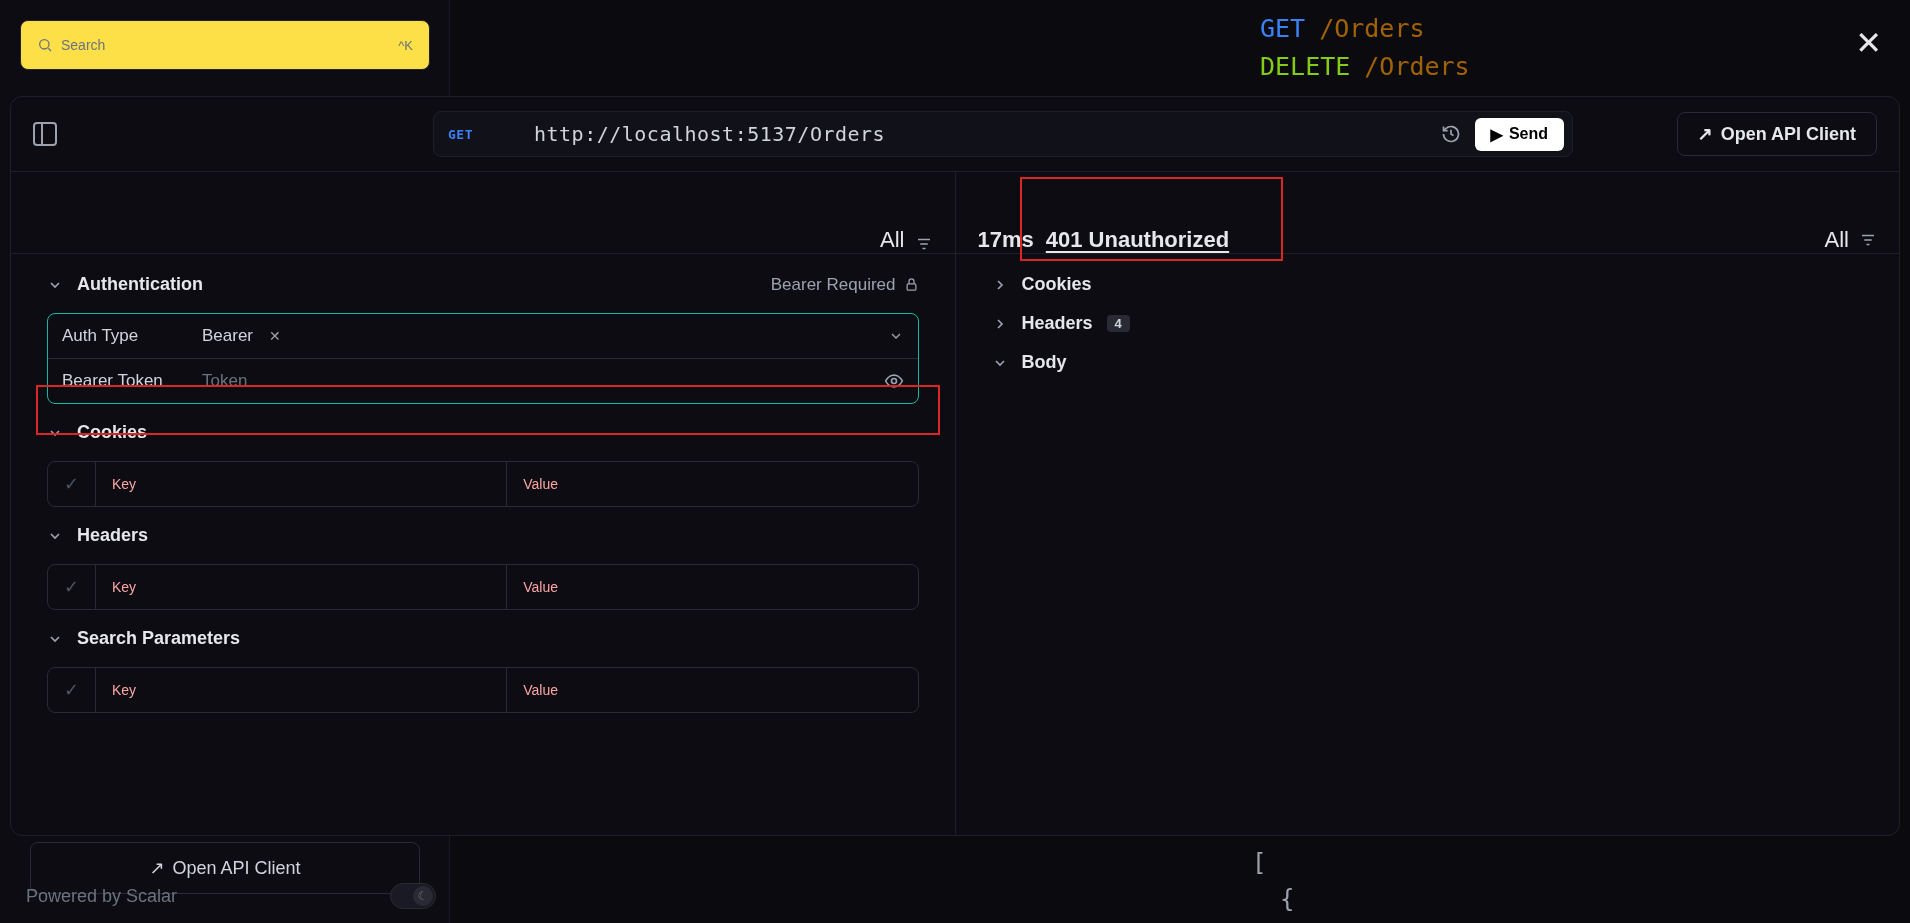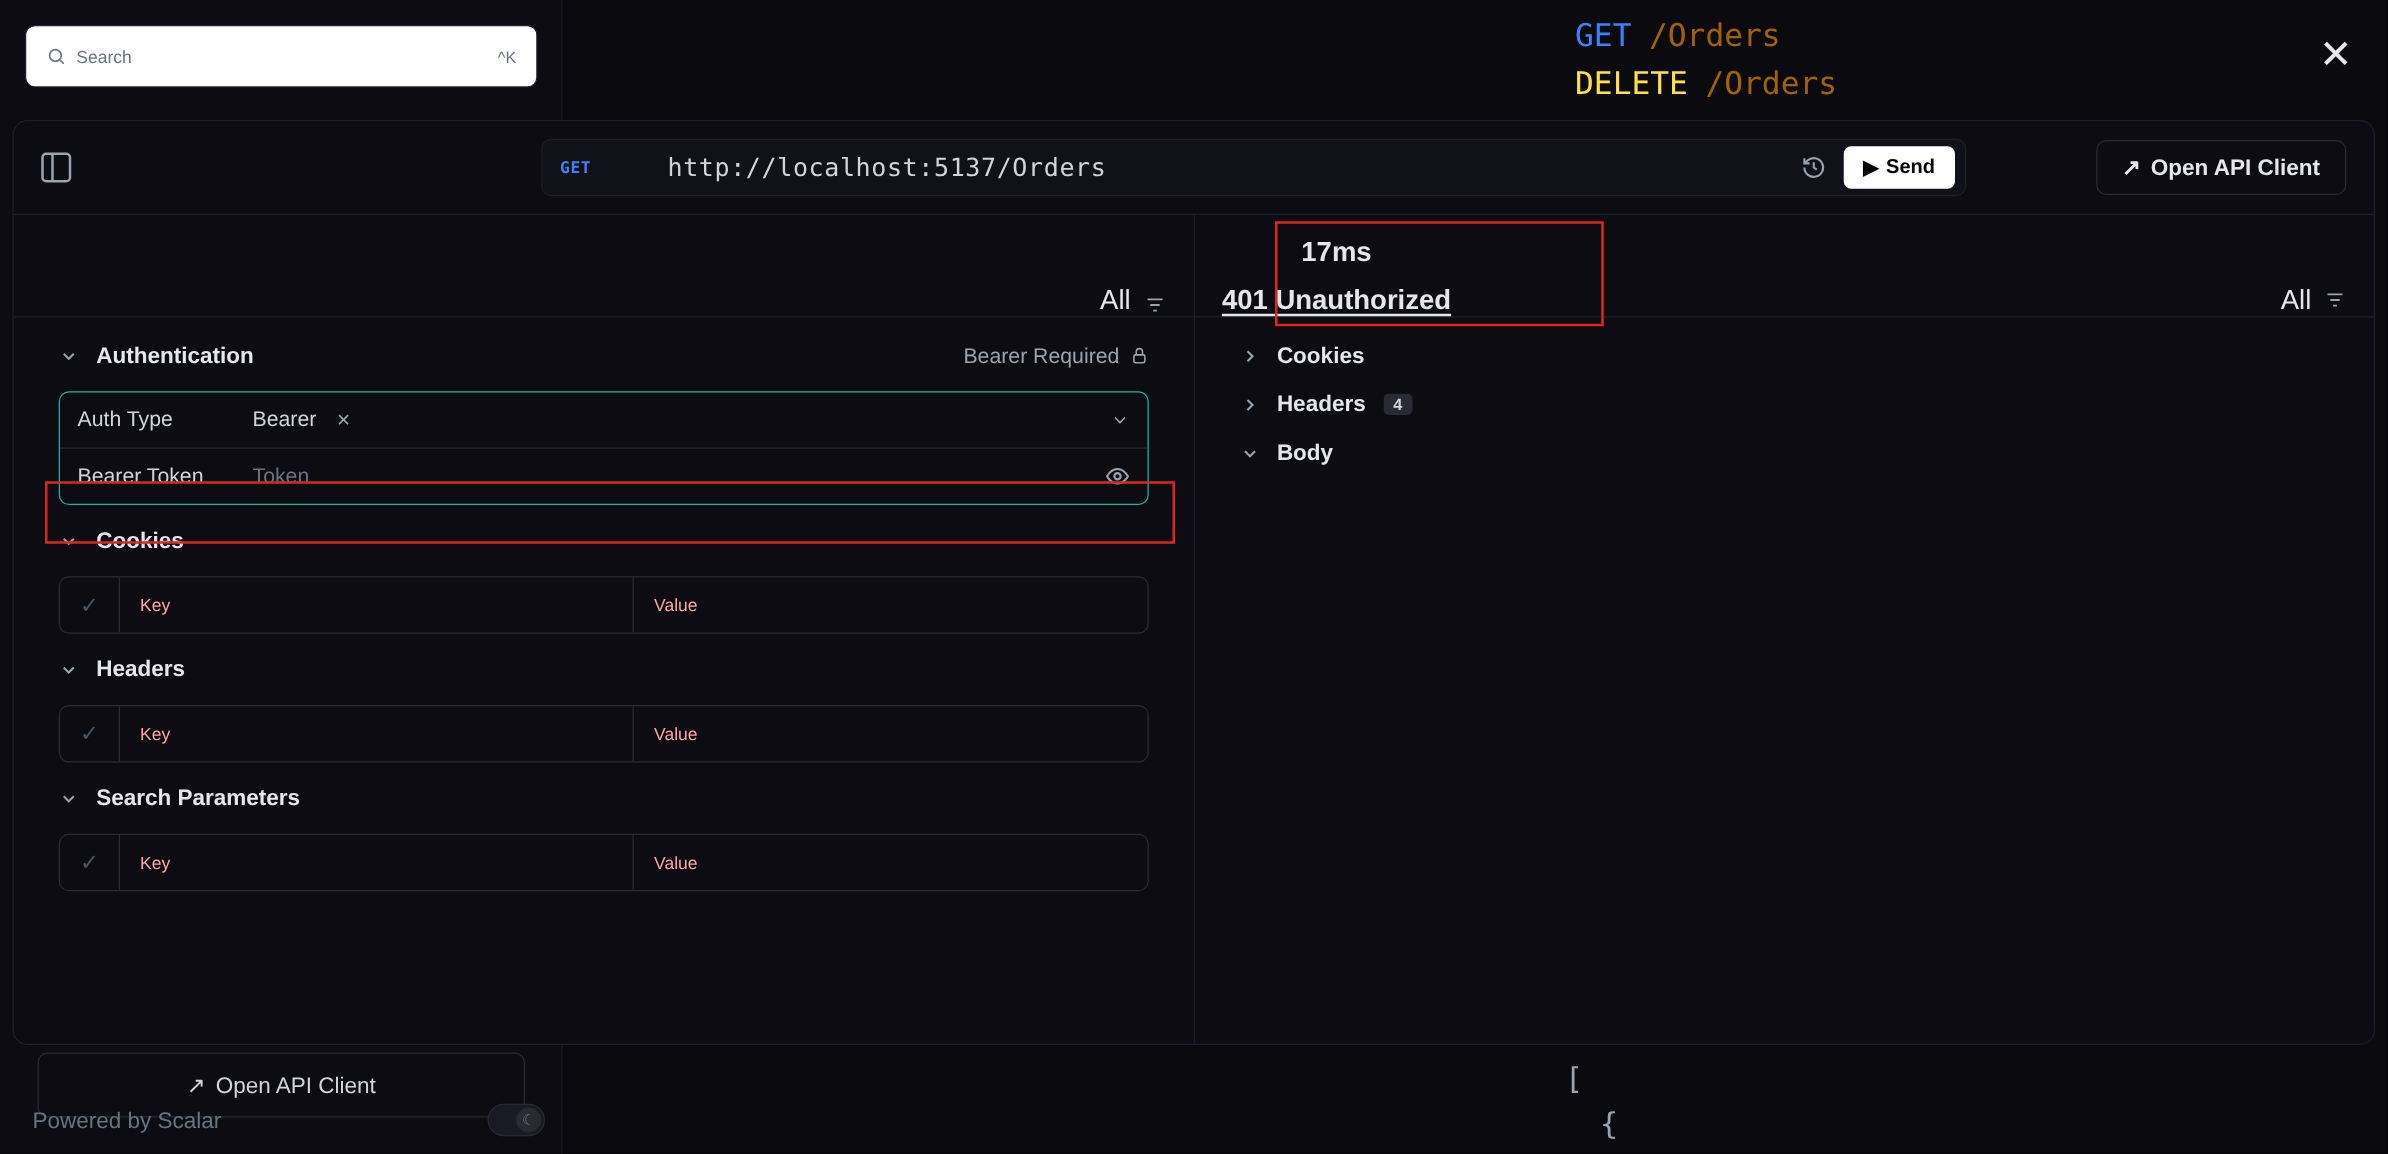--- a/index.html
+++ b/index.html
@@ -27,40 +27,40 @@
   width: 450px;
   height: 100%;
   background: #0c0c12;
   border-right: 1px solid #1a1a24;
 }
 .bg-search {
   position: absolute;
   top: 20px; left: 20px;
   width: 410px;
   height: 50px;
-  background: #ffffff;
+  background: #fde047;
   border: 1px solid #222230;
   border-radius: 8px;
   display: flex;
   align-items: center;
   padding: 0 16px;
   color: #6b7280;
   gap: 8px;
 }
 .bg-search .shortcut { margin-left: auto; font-size: 13px; }
 .bg-endpoints {
   position: absolute;
   top: 10px;
   left: 1260px;
   font-size: 25px;
   line-height: 38px;
 }
 .bg-endpoints .ep-row { display: flex; gap: 14px; }
 .bg-endpoints .get { color: #3b82f6; }
-.bg-endpoints .delete { color: #fde047; }
+.bg-endpoints .delete { color: #84cc16; }
 .bg-endpoints .path { color: #a16207; text-align: center; }
 .bg-open-api {
   position: absolute;
   top: 842px; left: 30px;
   width: 390px;
   height: 52px;
   border: 1px solid #2a2a35;
   border-radius: 8px;
   display: flex;
   align-items: center;
@@ -213,21 +213,21 @@
   height: 82px;
   display: flex;
   align-items: flex-end;
   justify-content: flex-end;
   padding: 0 22px;
   border-bottom: 1px solid #1f1f2a;
   gap: 10px;
   font-size: 22px;
 }
 .pane-header.right { justify-content: space-between; }
-.status-group { display: flex; align-items: center; gap: 12px; font-weight: 600; flex-direction: column; }
+.status-group { display: flex; align-items: center; gap: 12px; font-weight: 600; }
 .status-text { text-decoration: underline; text-underline-offset: 4px; }
 .filter-icon {
   color: #9ca3af;
   display: flex;
   align-items: center;
   gap: 6px;
 }
 .highlight-box {
   position: absolute;
   border: 2px solid #dc2626;

